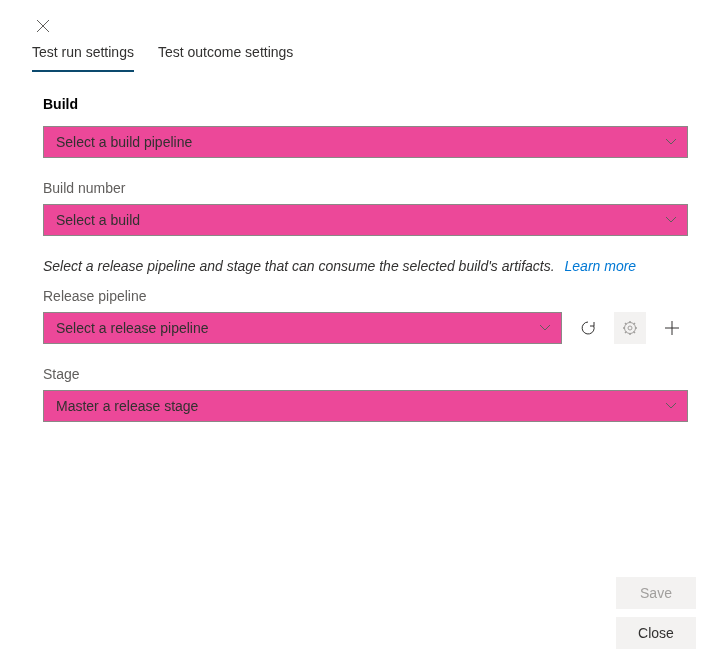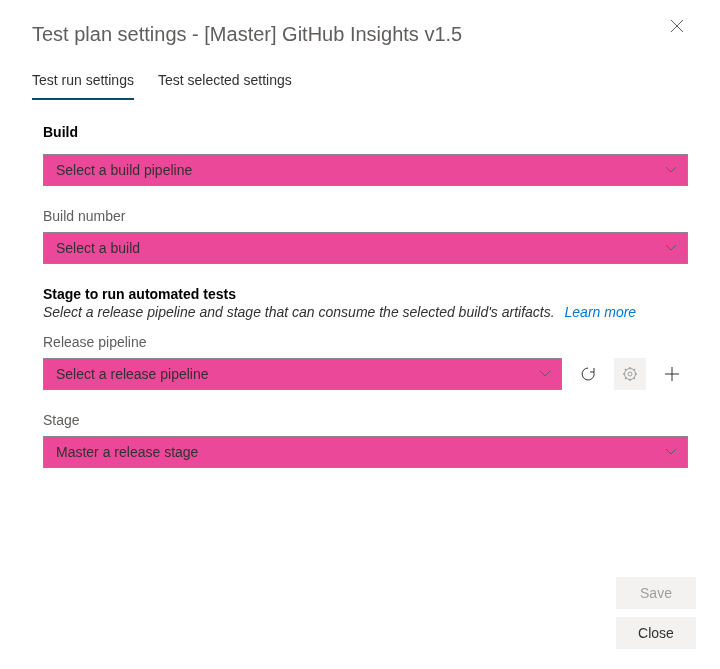--- a/index.html
+++ b/index.html
@@ -114,31 +114,30 @@
   .btn:disabled { color: #a19f9d; }
   .block { margin-bottom: 22px; }
   .block-title-row { margin-top: 8px; }
 </style>
 </head>
 <body>
 
 <div class="dialog">
 
   <div class="title-row">
-    <div class="title">Test plan settings - [Master] GitHub Insights v1.5</div>
     <div class="close-x">
       <svg width="14" height="14" viewBox="0 0 14 14">
           <path d="M1 1 L13 13 M13 1 L1 13" stroke="#605e5c" stroke-width="1" fill="none"></path>
         </svg>
     </div>
   </div>
 
   <div class="tabs">
     <div class="tab active">Test run settings</div>
-    <div class="tab">Test selected settings</div>
+    <div class="tab">Test outcome settings</div>
   </div>
 
   <div class="content">
 
     <div class="section-title">Build</div>
 
     <div class="block">
       <div class="select full">
         <span>Select a build pipeline</span>
         <span class="chevron">
@@ -155,21 +154,20 @@
         <span>Select a build</span>
         <span class="chevron">
           <svg width="12" height="12" viewBox="0 0 12 12">
               <path d="M1 3 L6 8 L11 3" stroke="#605e5c" stroke-width="1" fill="none"></path>
             </svg>
         </span>
       </div>
     </div>
 
     <div class="block-title-row">
-      <div class="section-title" style="margin-bottom:2px;">Stage to run automated tests</div>
       <div class="section-desc">
         <span>Select a release pipeline and stage that can consume the selected build's artifacts.</span>
         <a>Learn more</a>
       </div>
     </div>
 
     <div class="block">
       <div class="field-label">Release pipeline</div>
       <div class="field-row">
         <div class="select">

